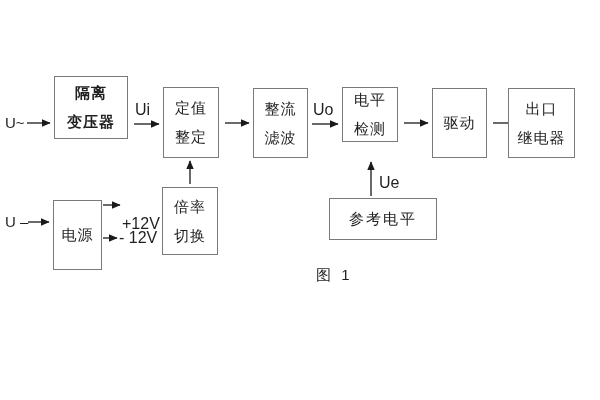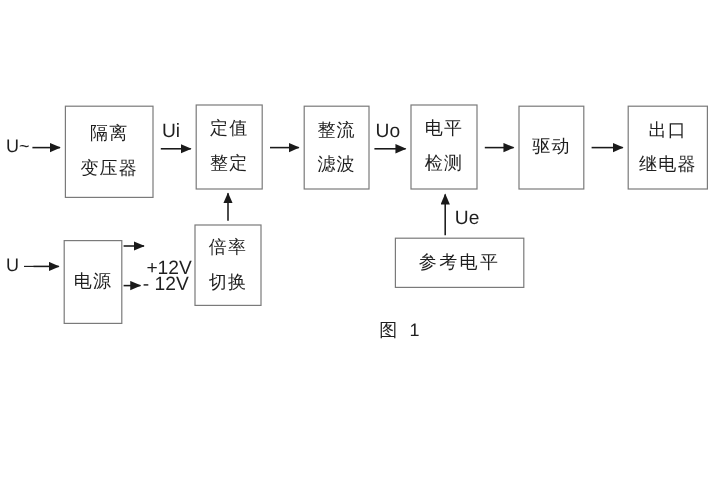--- a/index.html
+++ b/index.html
@@ -27,26 +27,26 @@
     gap: 13px;
     font-size: 15px;
     line-height: 16px;
     letter-spacing: 1px;
     box-sizing: border-box;
     text-align: center;
   }
   .block span { white-space: nowrap; }
 
   
-  #blk-isolation   { left: 54px;  top: 88px;  width: 74px; height: 77px; }
+  #blk-isolation   { left: 54px;  top: 76px;  width: 74px; height: 63px; font-weight: bold; }
   #blk-setting     { left: 163px; top: 87px;  width: 56px; height: 71px; }
   #blk-rectifier   { left: 253px; top: 88px;  width: 55px; height: 70px; }
-  #blk-level       { left: 342px; top: 87px;  width: 56px; height: 71px; }
+  #blk-level       { left: 342px; top: 87px;  width: 56px; height: 55px; }
   #blk-drive       { left: 432px; top: 88px;  width: 55px; height: 70px; }
-  #blk-relay       { left: 523px; top: 88px;  width: 67px; height: 70px; }
+  #blk-relay       { left: 508px; top: 88px;  width: 67px; height: 70px; }
   
   #blk-power       { left: 53px;  top: 200px; width: 49px; height: 70px; text-align: center; }
   #blk-ratio       { left: 162px; top: 187px; width: 56px; height: 68px; }
   #blk-reference   { left: 329px; top: 198px; width: 108px; height: 42px; letter-spacing: 2px; }
 
   .sig-label {
     position: absolute;
     font-size: 16px;
     line-height: 14px;
     white-space: nowrap;

